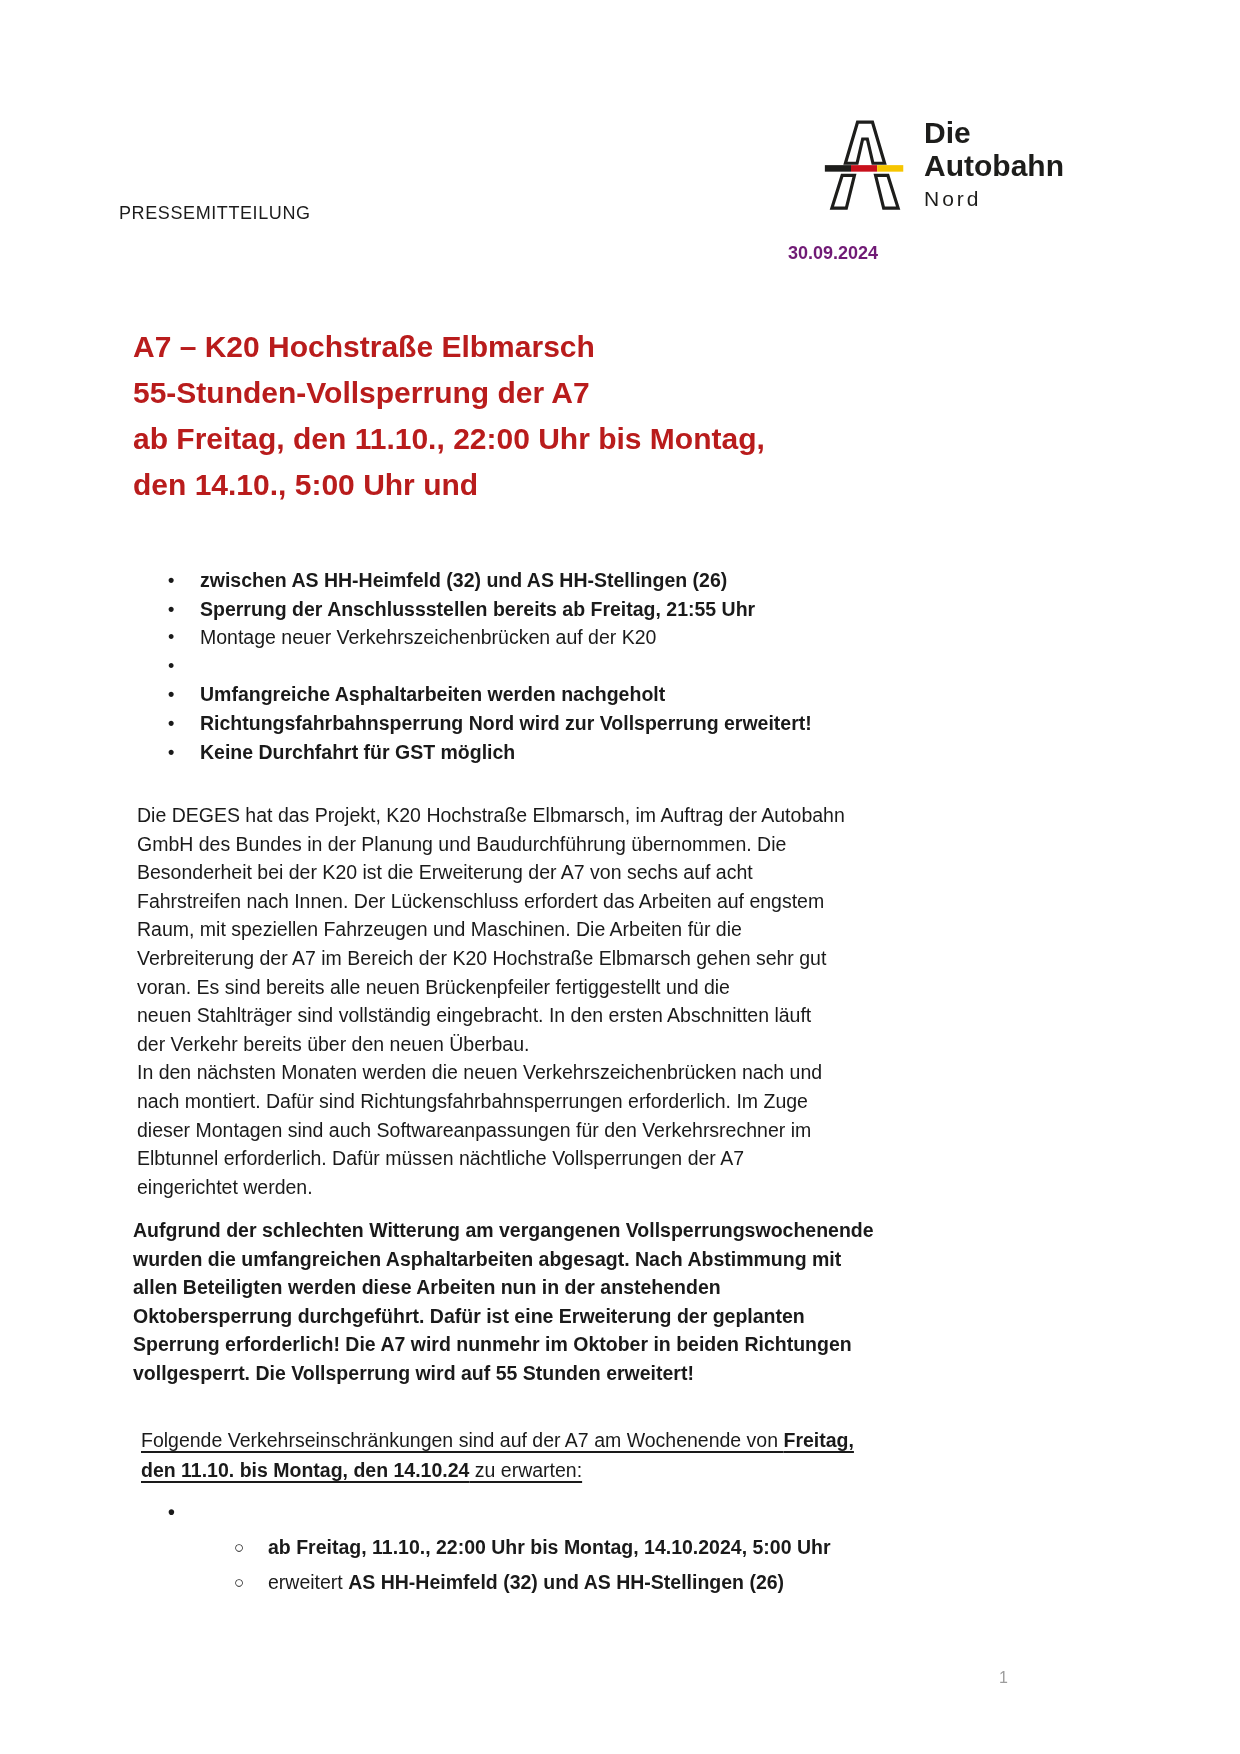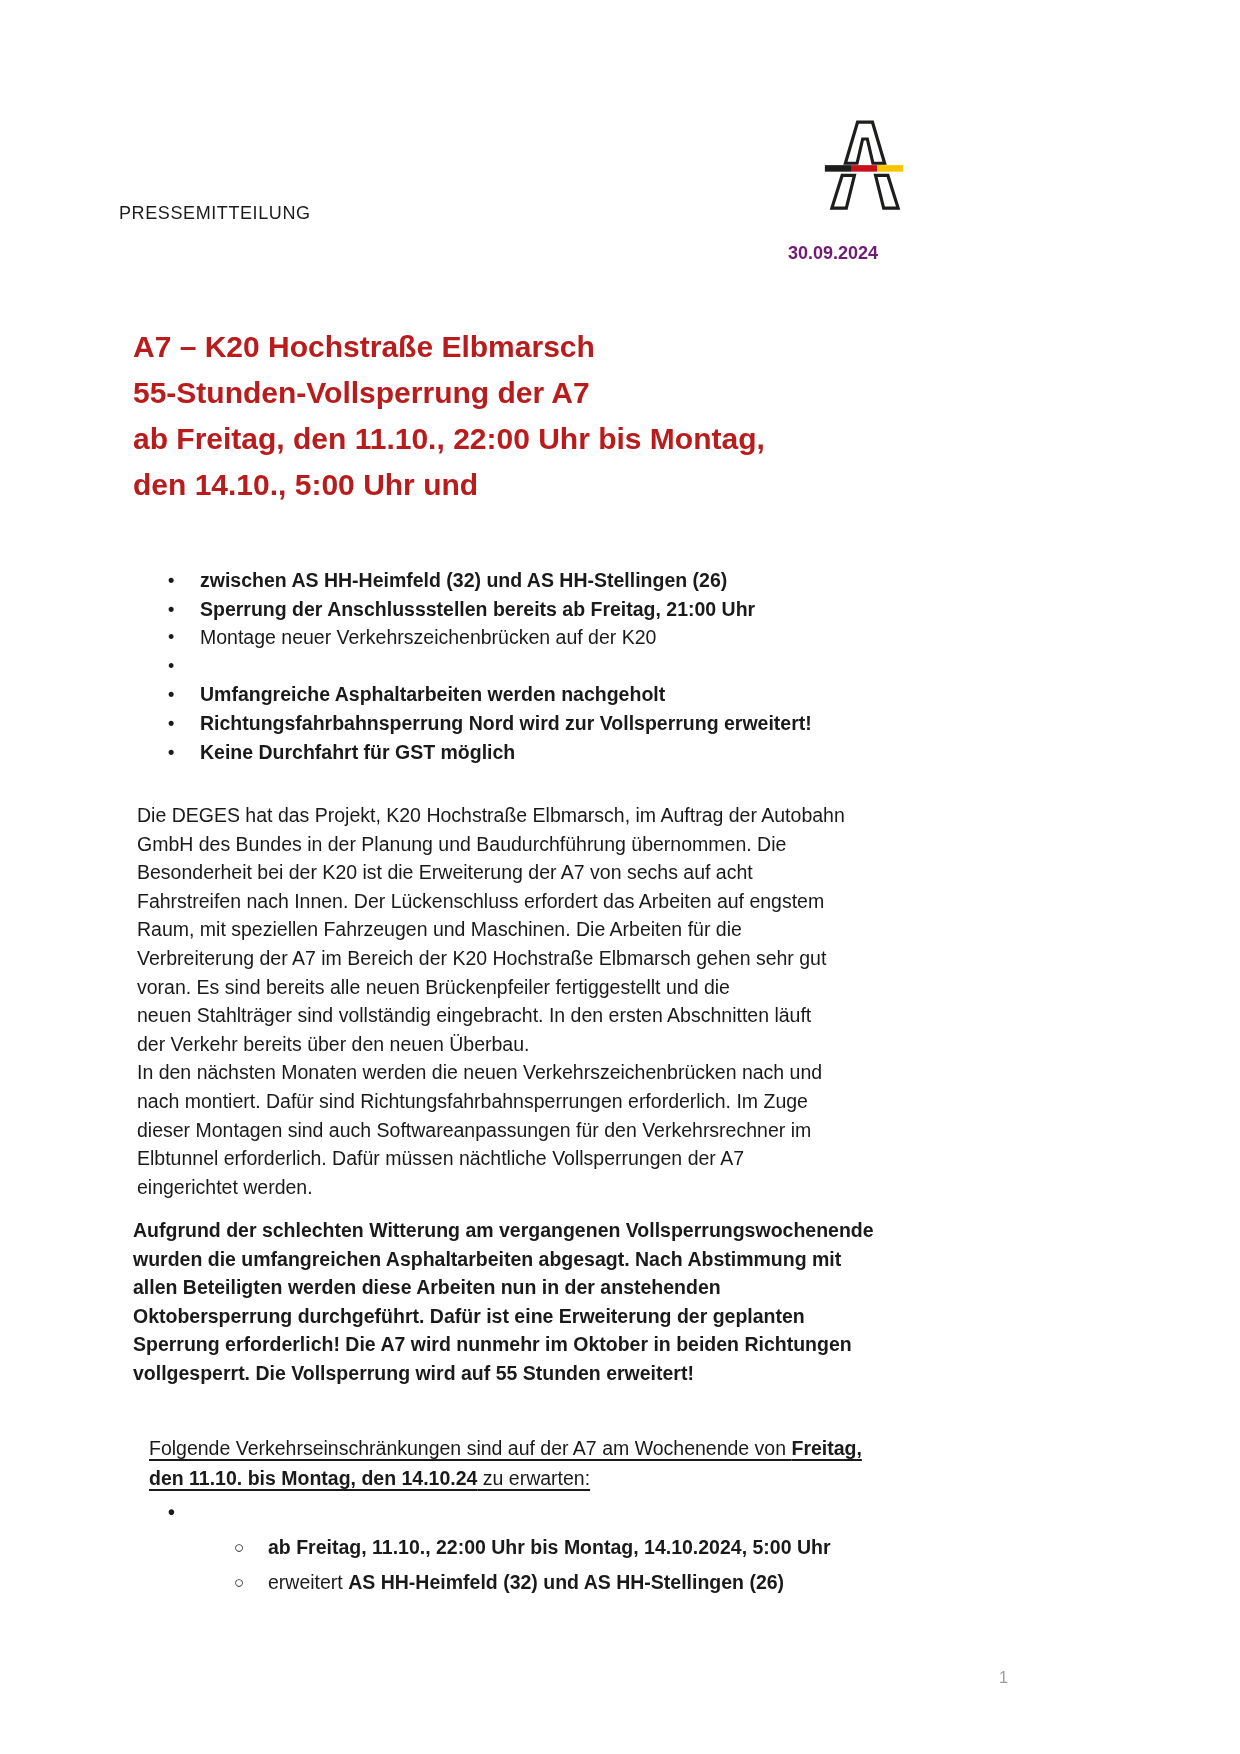--- a/index.html
+++ b/index.html
@@ -79,37 +79,42 @@
 
       <path d="M37,2 L53,2 L66,46 L53.5,46 L47.5,20 L42.5,20 L36.5,46 L24,46 Z" fill="#ffffff" stroke="#1d1d1b" stroke-width="3.4" stroke-linejoin="miter"></path>
 
       <rect x="2" y="48" width="28" height="7" fill="#1d1d1b"></rect>
       <rect x="30" y="48" width="28" height="7" fill="#c8101b"></rect>
       <rect x="58" y="48" width="28" height="7" fill="#f6c500"></rect>
 
       <path d="M20.5,59 L33.7,59 L25,94 L9.5,94 Z" fill="#ffffff" stroke="#1d1d1b" stroke-width="3.4" stroke-linejoin="miter"></path>
       <path d="M56.3,59 L69.5,59 L80.5,94 L65,94 Z" fill="#ffffff" stroke="#1d1d1b" stroke-width="3.4" stroke-linejoin="miter"></path>
     </svg>
+    <div class="logo-text">
+      <div class="brand-line">Die</div>
+      <div class="brand-line">Autobahn</div>
+      <div class="region-line">Nord</div>
+    </div>
   </div>
 
   <div class="date">30.09.2024</div>
 
   <h1 class="headline" style="margin:0;">A7 – K20 Hochstraße Elbmarsch
 55-Stunden-Vollsperrung der A7
 ab Freitag, den 11.10., 22:00 Uhr bis Montag,
 den 14.10., 5:00 Uhr und</h1>
 
   <ul class="key-points" id="key-points">
     <li class="b">
         <span class="marker">•</span>
         <span>zwischen AS HH-Heimfeld (32) und AS HH-Stellingen (26)</span>
       </li>
     <li class="b">
         <span class="marker">•</span>
-        <span>Sperrung der Anschlussstellen bereits ab Freitag, 21:00 Uhr</span>
+        <span>Sperrung der Anschlussstellen bereits ab Freitag, 21:55 Uhr</span>
       </li>
     <li>
         <span class="marker">•</span>
         <span>Montage neuer Verkehrszeichenbrücken auf der K20</span>
       </li>
     <li>
         <span class="marker">•</span>
       </li>
     <li class="b">
         <span class="marker">•</span>
@@ -140,21 +145,21 @@
 Elbtunnel erforderlich. Dafür müssen nächtliche Vollsperrungen der A7
 eingerichtet werden.</p>
 
   <p class="para2 multiline" style="margin:0;">Aufgrund der schlechten Witterung am vergangenen Vollsperrungswochenende
 wurden die umfangreichen Asphaltarbeiten abgesagt. Nach Abstimmung mit
 allen Beteiligten werden diese Arbeiten nun in der anstehenden
 Oktobersperrung durchgeführt. Dafür ist eine Erweiterung der geplanten
 Sperrung erforderlich! Die A7 wird nunmehr im Oktober in beiden Richtungen
 vollgesperrt. Die Vollsperrung wird auf 55 Stunden erweitert!</p>
 
-  <p class="intro" style="margin:16px;"><span>Folgende Verkehrseinschränkungen sind auf der A7 am Wochenende von </span><span class="b">Freitag,</span><br><span class="b">den 11.10. bis Montag, den 14.10.24</span><span> zu erwarten:</span></p>
+  <p class="intro" style="margin:8px;"><span>Folgende Verkehrseinschränkungen sind auf der A7 am Wochenende von </span><span class="b">Freitag,</span><br><span class="b">den 11.10. bis Montag, den 14.10.24</span><span> zu erwarten:</span></p>
 
   <ul class="restrictions">
     <li class="lvl1 b">
         <span class="marker">•</span>
       </li>
     <li class="lvl2 b">
         <span class="marker">○</span>
         <span>ab Freitag, 11.10., 22:00 Uhr bis Montag, 14.10.2024, 5:00 Uhr</span>
       </li>
     <li class="lvl2">

